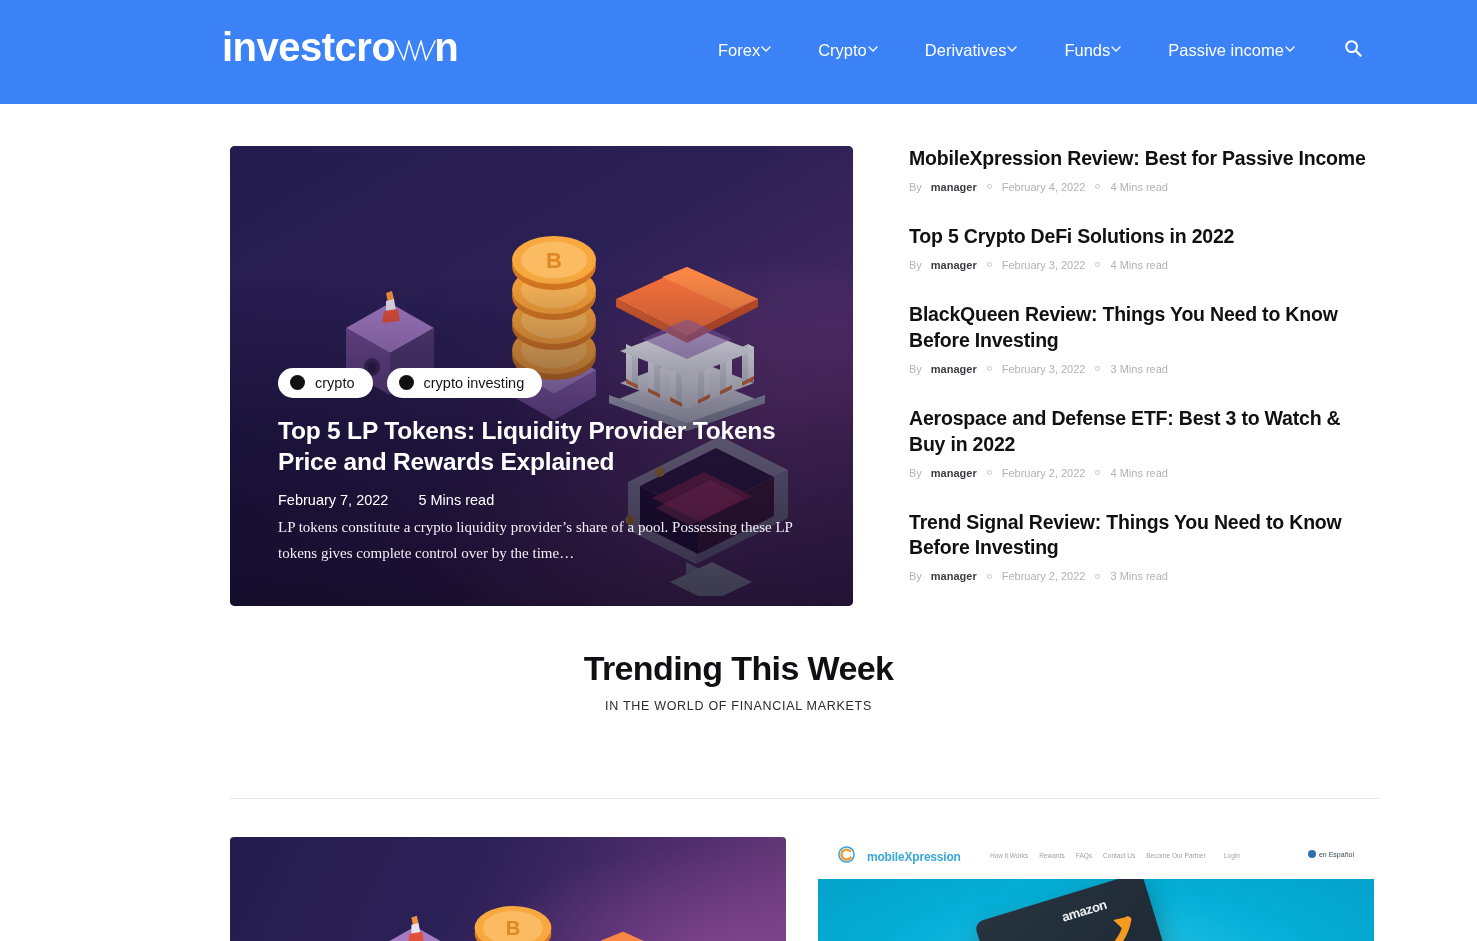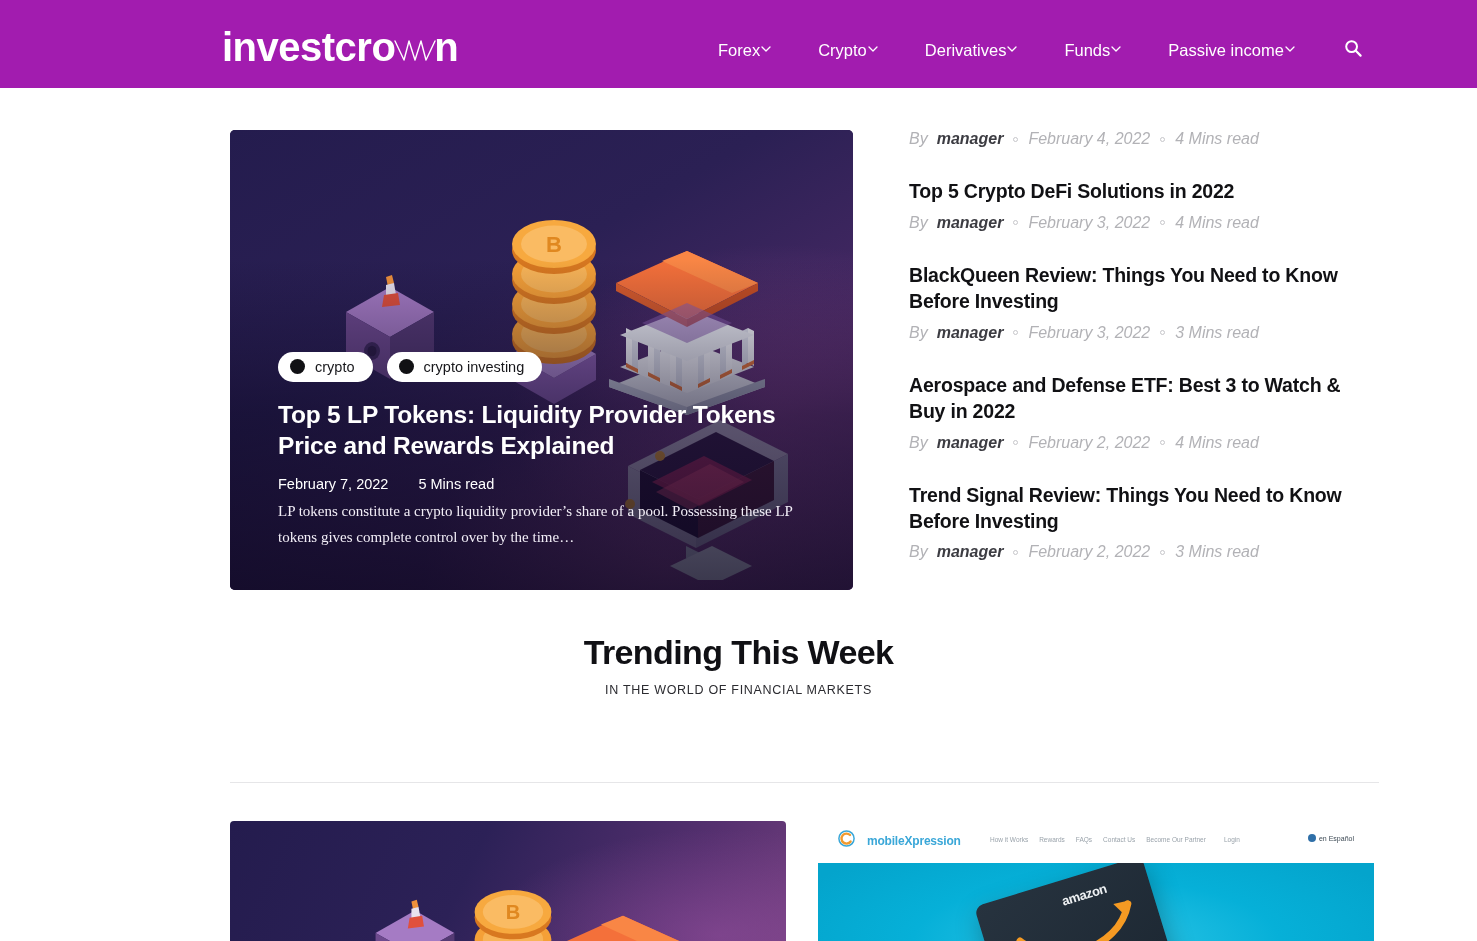--- a/index.html
+++ b/index.html
@@ -6,22 +6,22 @@
   * { box-sizing: border-box; margin: 0; padding: 0; }
   html, body {
     width: 1477px; height: 941px;
     background: #ffffff;
     font-family: "Liberation Sans", sans-serif;
     overflow: hidden;
   }
 
   
   .site-header {
-    width: 1477px; height: 88px;
-    background: #a21caf;
+    width: 1477px; height: 104px;
+    background: #3b82f6;
     display: flex; align-items: center;
     position: relative;
   }
   .logo {
     position: absolute; left: 222px; top: 27px;
     display: flex; align-items: center;
     font-size: 40px; font-weight: 700; letter-spacing: -0.5px;
     color: #ffffff; line-height: 1;
     cursor: pointer;
   }
@@ -114,21 +114,21 @@
   }
   .side-item { margin-bottom: 31px; }
   .side-item:last-child { margin-bottom: 0; }
   .side-title {
     font-size: 19.5px; font-weight: 700; color: #111114;
     line-height: 1.33; letter-spacing: -0.2px;
     margin-bottom: 9px; cursor: pointer;
   }
   .side-meta {
     display: flex; align-items: center; gap: 9px;
-    font-size: 16px; color: #b2b2b6; font-style: italic;
+    font-size: 11px; color: #b2b2b6;
   }
   .meta-by { color: #b2b2b6; }
   .meta-author { color: #3c3c42; font-weight: 600; cursor: pointer; }
   .meta-sep {
     width: 5px; height: 5px; border-radius: 50%;
     border: 1px solid #c6c6ca; background: transparent; flex: none;
     margin: 0 1px;
   }
   .meta-date, .meta-read { color: #b2b2b6; }
 
@@ -380,20 +380,21 @@
         <span>5 Mins read</span>
       </div>
 
       <p class="hero-excerpt">LP tokens constitute a crypto liquidity provider’s share of a pool. Possessing these LP tokens gives complete control over by the time…</p>
     </div>
   </article>
 
   <section class="side-list">
 
     <div class="side-item">
+      <h2 class="side-title">MobileXpression Review: Best for Passive Income</h2>
       <div class="side-meta">
         <span class="meta-by">By</span>
         <span class="meta-author">manager</span>
         <span class="meta-sep"></span>
         <span class="meta-date">February 4, 2022</span>
         <span class="meta-sep"></span>
         <span class="meta-read">4 Mins read</span>
       </div>
     </div>
 

